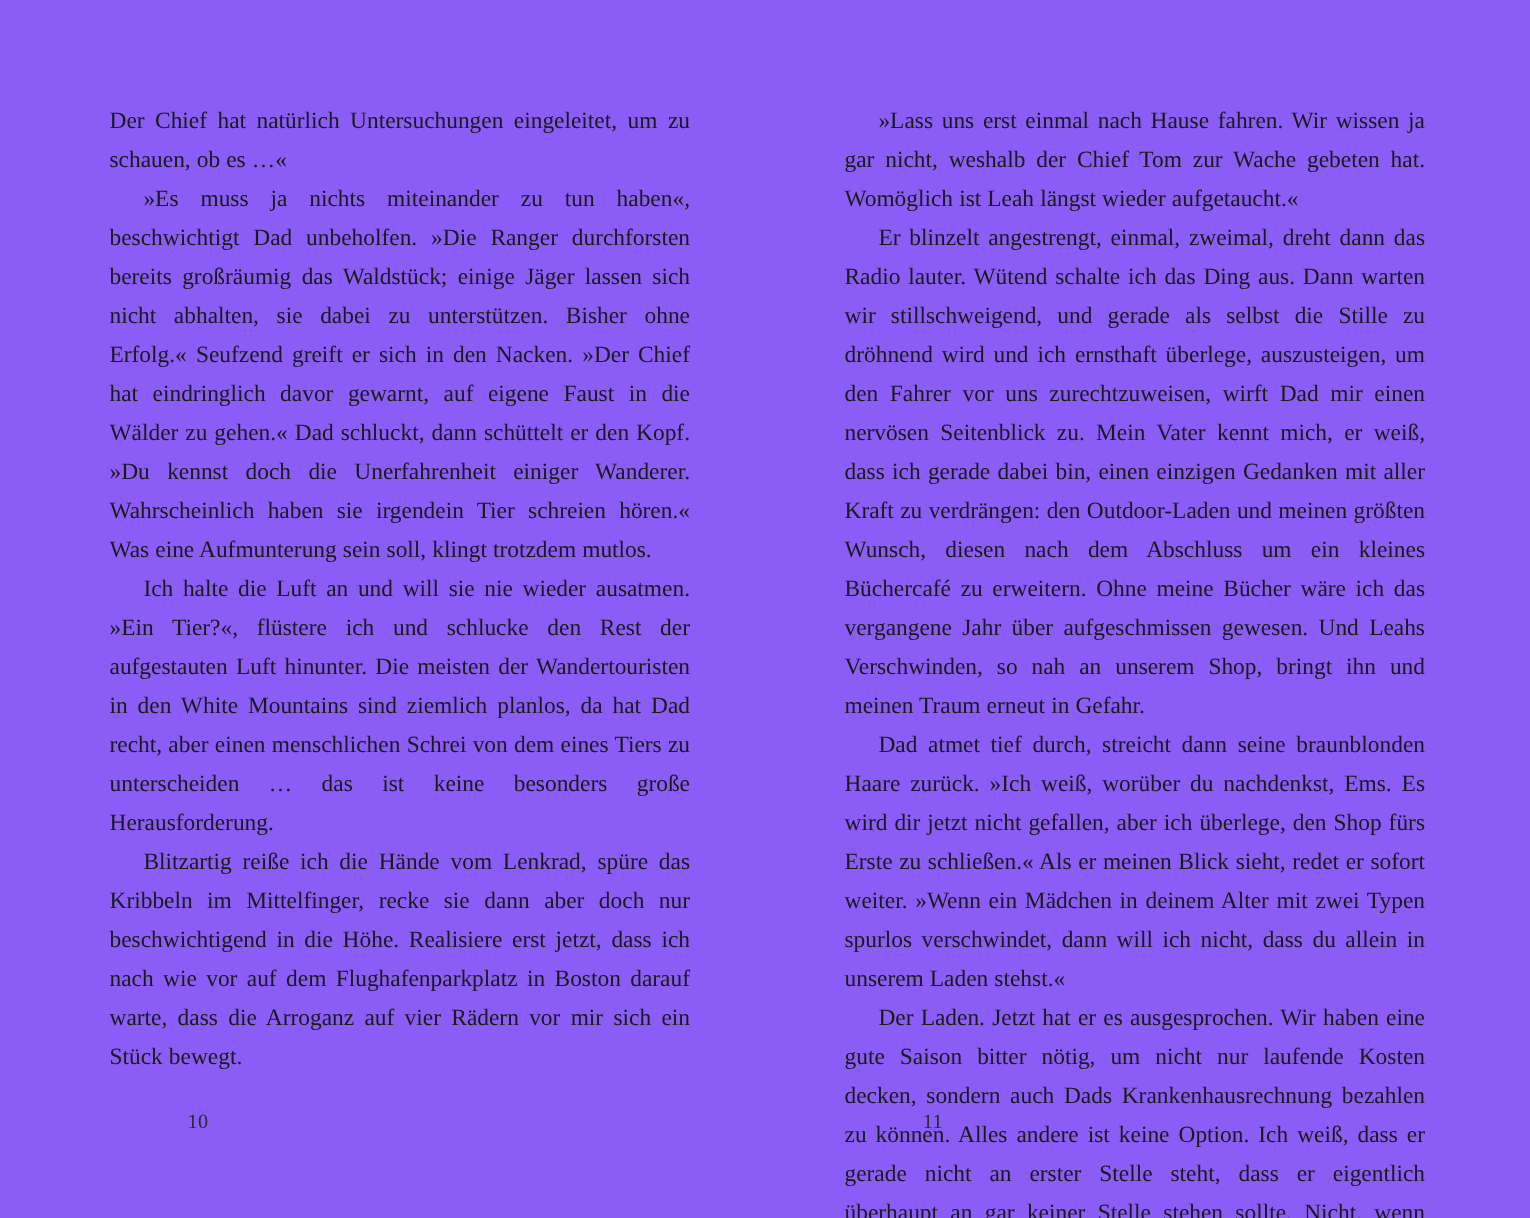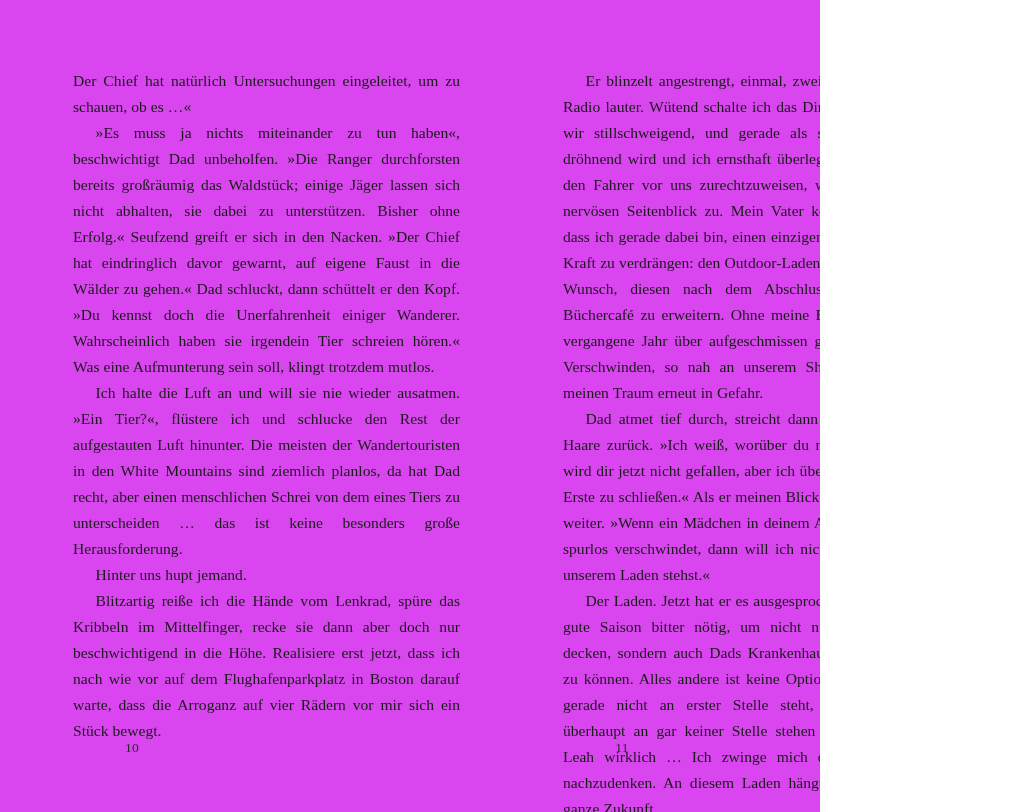--- a/index.html
+++ b/index.html
@@ -3,23 +3,23 @@
 <meta charset="utf-8">
 <title>Book Spread</title>
 <style>
   html, body {
     margin: 0;
     padding: 0;
     background: #ffffff;
   }
   .page-spread {
     position: relative;
-    width: 820px;
+    width: 1020px;
     height: 812px;
-    background: #d946ef;
+    background: #8b5cf6;
     overflow: hidden;
     font-family: "Liberation Serif", "DejaVu Serif", serif;
   }
 
   .page {
     position: absolute;
     top: 0;
     height: 812px;
   }
   .page-left  { left: 0;   width: 510px; }
@@ -67,29 +67,29 @@
 </head>
 <body>
 
 <div class="page-spread">
 
   <div class="page page-left">
     <div class="text-block">
       <p class="first">Der Chief hat natürlich Untersuchungen eingeleitet, um zu schauen, ob es …«</p>
       <p>»Es muss ja nichts miteinander zu tun haben«, beschwichtigt Dad unbeholfen. »Die Ranger durchforsten bereits großräumig das Waldstück; einige Jäger lassen sich nicht abhalten, sie dabei zu unterstützen. Bisher ohne Erfolg.« Seufzend greift er sich in den Nacken. »Der Chief hat eindringlich davor gewarnt, auf eigene Faust in die Wälder zu gehen.« Dad schluckt, dann schüttelt er den Kopf. »Du kennst doch die Unerfahrenheit einiger Wanderer. Wahrscheinlich haben sie irgendein Tier schreien hören.« Was eine Aufmunterung sein soll, klingt trotzdem mutlos.</p>
       <p>Ich halte die Luft an und will sie nie wieder ausatmen. »Ein Tier?«, flüstere ich und schlucke den Rest der aufgestauten Luft hinunter. Die meisten der Wandertouristen in den White Mountains sind ziemlich planlos, da hat Dad recht, aber einen menschlichen Schrei von dem eines Tiers zu unterscheiden … das ist keine besonders große Herausforderung.</p>
-      <p>Hinter uns hupt jemand.</p>
       <p>Blitzartig reiße ich die Hände vom Lenkrad, spüre das Kribbeln im Mittelfinger, recke sie dann aber doch nur beschwichtigend in die Höhe. Realisiere erst jetzt, dass ich nach wie vor auf dem Flughafenparkplatz in Boston darauf warte, dass die Arroganz auf vier Rädern vor mir sich ein Stück bewegt.</p>
 
     </div>
     <div class="folio">10</div>
   </div>
 
   <div class="page page-right">
     <div class="text-block">
+      <p>»Lass uns erst einmal nach Hause fahren. Wir wissen ja gar nicht, weshalb der Chief Tom zur Wache gebeten hat. Womöglich ist Leah längst wieder aufgetaucht.«</p>
       <p>Er blinzelt angestrengt, einmal, zweimal, dreht dann das Radio lauter. Wütend schalte ich das Ding aus. Dann warten wir stillschweigend, und gerade als selbst die Stille zu dröhnend wird und ich ernsthaft überlege, auszusteigen, um den Fahrer vor uns zurechtzuweisen, wirft Dad mir einen nervösen Seitenblick zu. Mein Vater kennt mich, er weiß, dass ich gerade dabei bin, einen einzigen Gedanken mit aller Kraft zu verdrängen: den Outdoor-Laden und meinen größten Wunsch, diesen nach dem Abschluss um ein kleines Büchercafé zu erweitern. Ohne meine Bücher wäre ich das vergangene Jahr über aufgeschmissen gewesen. Und Leahs Verschwinden, so nah an unserem Shop, bringt ihn und meinen Traum erneut in Gefahr.</p>
       <p>Dad atmet tief durch, streicht dann seine braunblonden Haare zurück. »Ich weiß, worüber du nachdenkst, Ems. Es wird dir jetzt nicht gefallen, aber ich überlege, den Shop fürs Erste zu schließen.« Als er meinen Blick sieht, redet er sofort weiter. »Wenn ein Mädchen in deinem Alter mit zwei Typen spurlos verschwindet, dann will ich nicht, dass du allein in unserem Laden stehst.«</p>
       <p>Der Laden. Jetzt hat er es ausgesprochen. Wir haben eine gute Saison bitter nötig, um nicht nur laufende Kosten decken, sondern auch Dads Krankenhausrechnung bezahlen zu können. Alles andere ist keine Option. Ich weiß, dass er gerade nicht an erster Stelle steht, dass er eigentlich überhaupt an gar keiner Stelle stehen sollte. Nicht, wenn Leah wirklich … Ich zwinge mich dazu, nicht darüber nachzudenken. An diesem Laden hängt mein Herz, meine ganze Zukunft.</p>
     </div>
     <div class="folio">11</div>
   </div>
 
 </div>
 
 </body></html>

